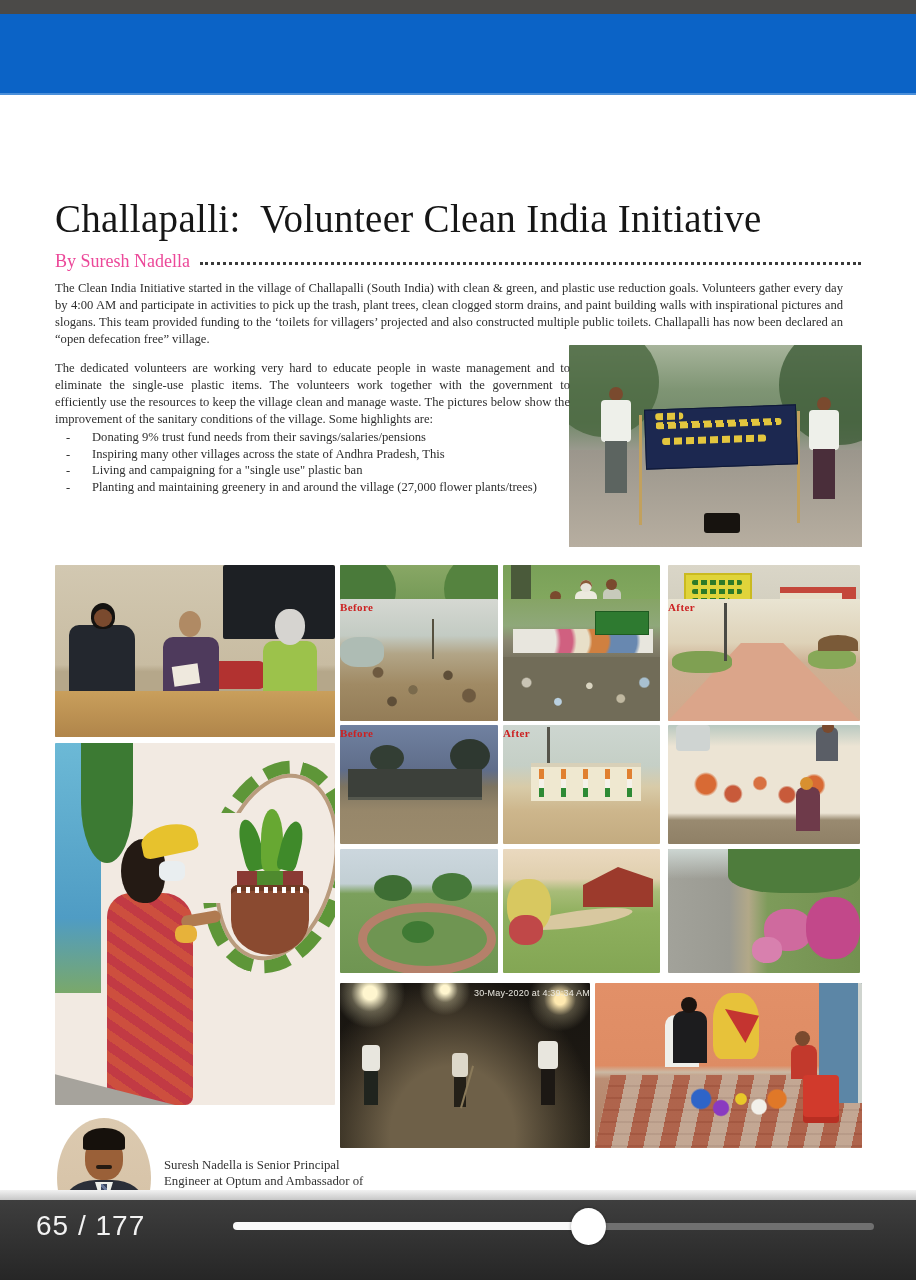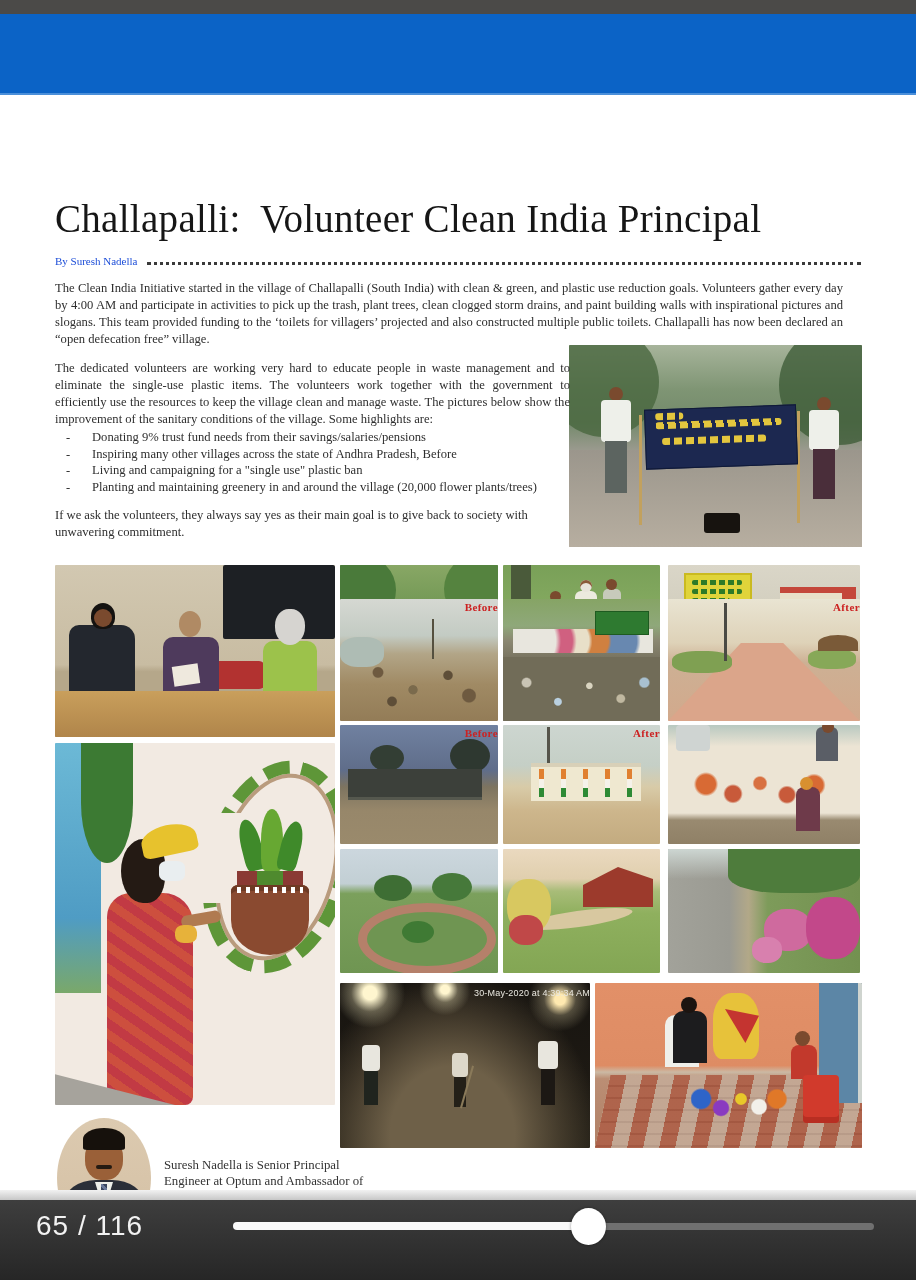--- a/index.html
+++ b/index.html
@@ -19,36 +19,36 @@
            font:28px "Liberation Sans",sans-serif;letter-spacing:1px;}
   #slider{left:227px;top:1206px;width:650px;height:40px;cursor:pointer;}
   #trackfill{left:6px;top:16px;width:356px;height:8px;background:#fafafa;border-radius:4px;}
   #trackrest{left:362px;top:17px;width:285px;height:7px;background:#707070;border-radius:4px;}
   #thumb{left:344px;top:2px;width:35px;height:37px;background:#fff;border-radius:50%;
          box-shadow:0 0 3px rgba(0,0,0,.4);}
 
   
   #title{left:55px;top:101px;width:808px;font-size:39px;color:#161616;white-space:pre;letter-spacing:.3px;}
   #bylinerow{left:55px;top:158px;width:806px;height:16px;display:flex;align-items:center;}
-  #byline{font-size:11px;color:#1d4ed8;white-space:nowrap;}
+  #byline{font-size:18px;color:#ec4899;white-space:nowrap;}
   #dotline{flex:1;height:0;border-bottom:3px dotted #3a3a3a;margin-left:10px;transform:translateY(2px);}
   .body-txt{font-size:12.6px;line-height:17px;color:#2e2e2e;text-align:justify;}
   #para1{left:55px;top:185px;width:788px;}
   #textcol{left:55px;top:265px;width:515px;}
   #bullets{margin:1px 0 0 0;padding:0;list-style:none;text-align:left;}
   #bullets li{position:relative;padding-left:37px;line-height:16.5px;}
   #bullets li:before{content:"-";position:absolute;left:11px;}
   #para3{margin-top:12px;text-align:left;}
   #biotext{left:164px;top:1063px;width:200px;font-size:12.8px;line-height:15.5px;color:#333;}
   #pagenum{left:836px;top:1147px;font-size:12px;color:#76726a;}
 
   
   .ph{position:absolute;overflow:hidden;border-radius:1px;background:#ddd;}
   .ph *{position:absolute;}
-  .lbl{top:2px;left:0;width:100%;text-align:right;font:bold 11px "Liberation Serif",serif;
+  .lbl{top:2px;left:0;width:100%;text-align:left;font:bold 11px "Liberation Serif",serif;
        color:#cc2222;letter-spacing:.4px;z-index:5;}
   .fig-head{border-radius:50%;background:#7a4a2e;}
 
   
   #ph-banner{left:569px;top:250px;width:293px;height:202px;
     background:linear-gradient(180deg,#a7b49b 0%,#7f9574 22%,#72896a 38%,#9a9a8e 52%,#b3a897 72%,#a59a88 100%);}
   #ph-banner .tree1{left:-20px;top:-18px;width:110px;height:110px;border-radius:50%;background:#49663e;opacity:.8;}
   #ph-banner .tree2{left:210px;top:-20px;width:120px;height:120px;border-radius:50%;background:#3f5c38;opacity:.8;}
   #ph-banner .road{left:0;top:52%;width:100%;height:48%;background:linear-gradient(180deg,#9b968c,#b7aea0);}
   #ph-banner .flag{left:76px;top:62px;width:150px;height:58px;background:#1c2850;transform:rotate(-2deg);
@@ -284,21 +284,21 @@
 </head>
 <body>
 
 <div id="screen">
 
   <div class="abs" id="statusbar"></div>
   <div class="abs" id="bluebar"></div>
 
   <div class="abs" id="page">
 
-    <div class="abs" id="title">Challapalli:  Volunteer Clean India Principal</div>
+    <div class="abs" id="title">Challapalli:  Volunteer Clean India Initiative</div>
 
     <div class="abs" id="bylinerow">
       <span id="byline">By Suresh Nadella</span>
       <span id="dotline"></span>
     </div>
 
     <div class="abs body-txt" id="para1">The Clean India Initiative started in the village of Challapalli (South India) with clean &amp; green, and plastic use reduction goals. Volunteers gather every day by 4:00 AM and participate in activities to pick up the trash, plant trees, clean clogged storm drains, and paint building walls with inspirational pictures and slogans. This team provided funding to the ‘toilets for villagers’ projected and also constructed multiple public toilets. Challapalli has now been declared an “open defecation free” village.</div>
 
     <div class="ph" id="ph-banner">
       <span class="tree1"></span>
@@ -317,25 +317,24 @@
           <i class="l2"></i>
           <i class="tag"></i>
         </span>
       <span class="bag"></span>
     </div>
 
     <div class="abs" id="textcol">
       <div class="body-txt">The dedicated volunteers are working very hard to educate people in waste management and to eliminate the single-use plastic items. The volunteers work together with the government to efficiently use the resources to keep the village clean and manage waste. The pictures below show the improvement of the sanitary conditions of the village. Some highlights are:</div>
       <ul id="bullets" class="body-txt">
         <li>Donating 9% trust fund needs from their savings/salaries/pensions</li>
-        <li>Inspiring many other villages across the state of Andhra Pradesh, Before</li>
+        <li>Inspiring many other villages across the state of Andhra Pradesh, This</li>
         <li>Living and campaigning for a "single use" plastic ban</li>
-        <li>Planting and maintaining greenery in and around the village (20,000 flower plants/trees)</li>
+        <li>Planting and maintaining greenery in and around the village (27,000 flower plants/trees)</li>
       </ul>
-      <div class="body-txt" id="para3">If we ask the volunteers, they always say yes as their main goal is to give back to society with unwavering commitment.</div>
     </div>
 
     <div class="ph" id="ph-meet">
       <span class="tv"></span>
       <span class="couch"></span>
       <span class="s1"></span>
       <span class="h1"></span>
       <span class="f1 fig-head"></span>
       <span class="s2"></span>
       <span class="h2"></span>
@@ -492,20 +491,20 @@
       <span class="hair"></span>
       <span class="mus"></span>
     </div>
     <div class="abs" id="biotext">Suresh Nadella is Senior Principal Engineer at Optum and Ambassador of the  Clean &amp; Green' Challapalli project, India.</div>
 
     <div class="abs" id="pagenum">64</div>
   </div>
 
   <div class="abs" id="fadestrip"></div>
   <div class="abs" id="bottombar"></div>
-  <div class="abs" id="pageind">65 / 116</div>
+  <div class="abs" id="pageind">65 / 177</div>
   <div class="abs" id="slider">
     <span class="abs" id="trackfill"></span>
     <span class="abs" id="trackrest"></span>
     <span class="abs" id="thumb"></span>
   </div>
 
 </div>
 
 </body></html>

